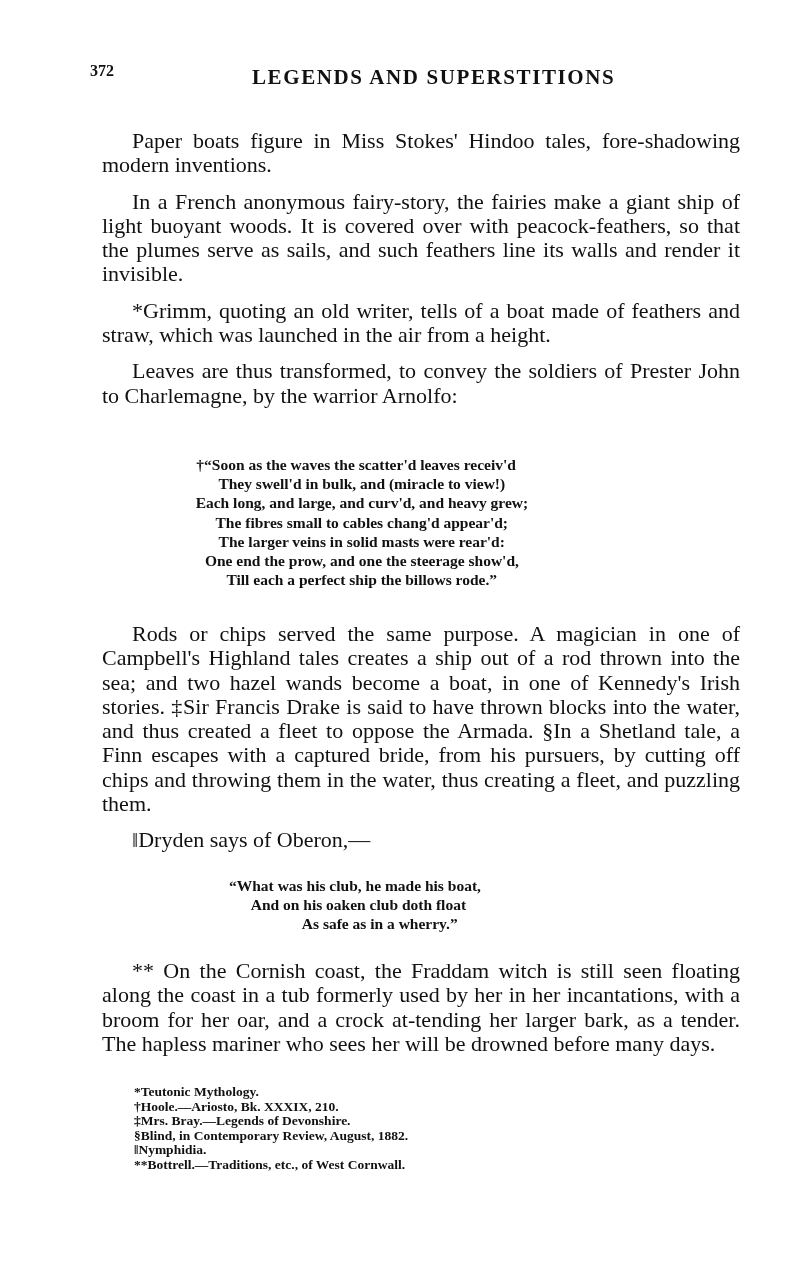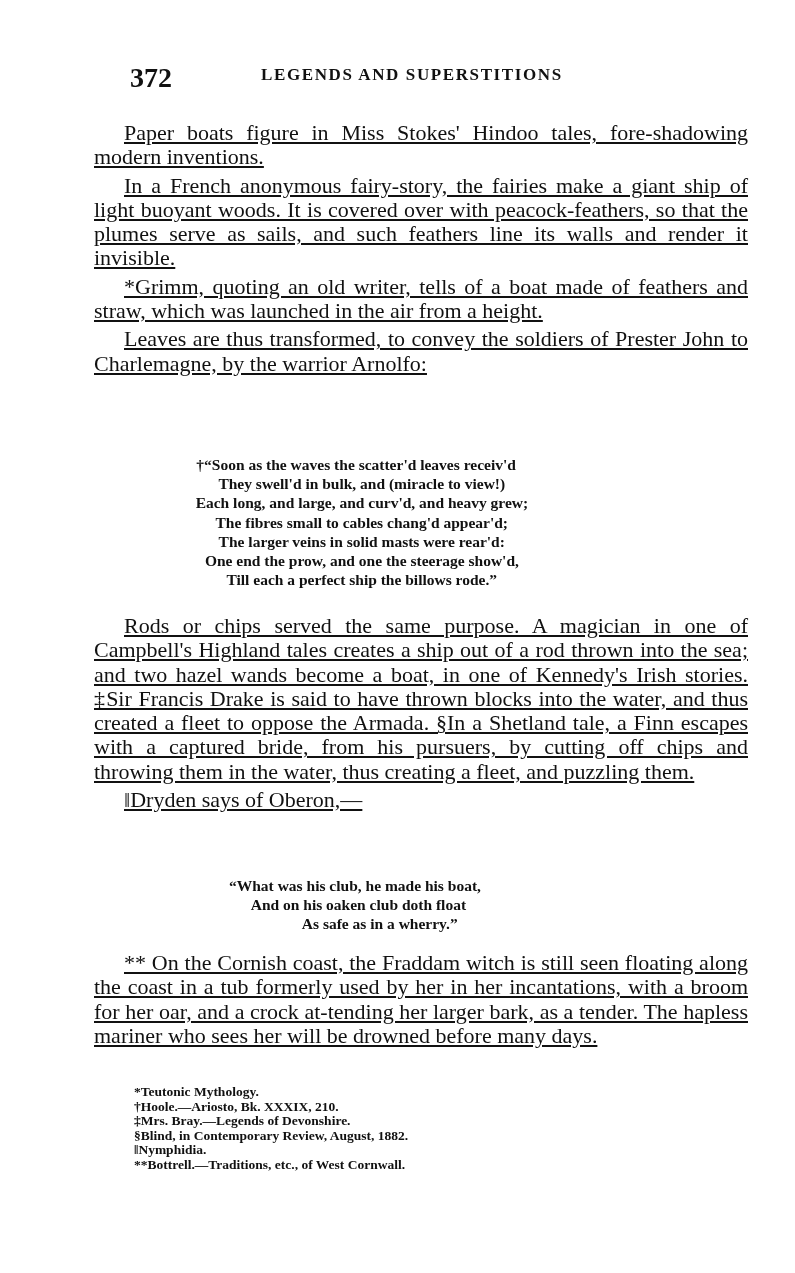--- a/index.html
+++ b/index.html
@@ -1,22 +1,22 @@
 <!DOCTYPE html>
 <html><head>
 <meta charset="utf-8">
 <style>
   html, body { margin: 0; padding: 0; background: #ffffff; }
   body { width: 795px; height: 1273px; position: relative; overflow: hidden; color: #111; }
   .page { position: absolute; left: 0; top: 0; width: 795px; height: 1273px; }
   .header { position: absolute; top: 62px; left: 90px; width: 660px; height: 30px; }
-  .page-num { position: absolute; left: 0; top: 0; font-family: "Liberation Serif", serif; font-weight: bold; font-size: 28px; margin-left: 40px; }
-  .running-head { position: absolute; left: 171px; top: 3px; font-family: "Liberation Serif", serif; font-weight: bold; font-size: 17px; letter-spacing: 1.6px; }
+  .page-num { position: absolute; left: 0; top: 0; font-family: "Liberation Serif", serif; font-weight: bold; font-size: 16px; }
+  .running-head { position: absolute; left: 162px; top: 3px; font-family: "Liberation Serif", serif; font-weight: bold; font-size: 21px; letter-spacing: 1.6px; }
   .body-text { position: absolute; left: 90px; width: 662px; font-family: "Liberation Serif", serif; font-size: 22px; line-height: 24.3px; text-align: justify; }
-  .body-text p { margin: 4px; text-indent: 30px; text-decoration: underline; }
+  .body-text p { margin: 12px; text-indent: 30px; }
   .verse { position: absolute; font-family: "Liberation Serif", serif; font-weight: bold; font-size: 15.5px; line-height: 19.2px; text-align: center; }
   .verse .line { white-space: pre; display: block; }
   .footnotes { position: absolute; left: 118px; top: 1085px; font-family: "Liberation Serif", serif; font-weight: bold; font-size: 13.5px; line-height: 14.5px; margin-left: 16px; }
   .footnotes .fn { white-space: pre; display: block; }
 </style>
 </head>
 <body>
 
 <div class="page">
 

